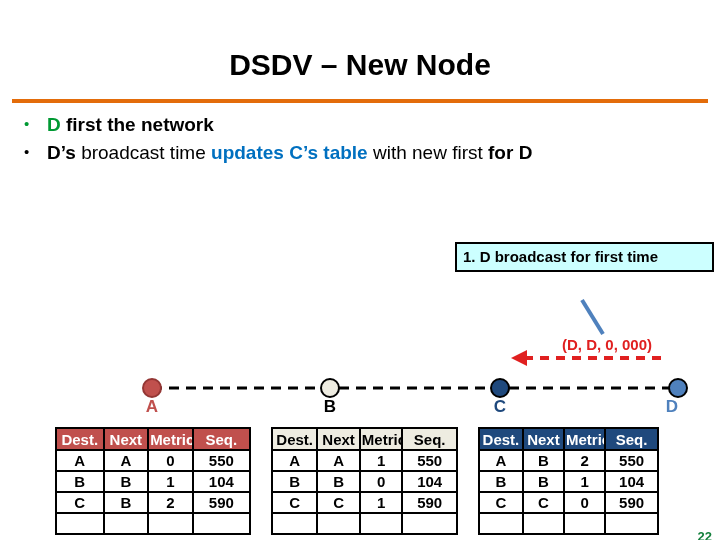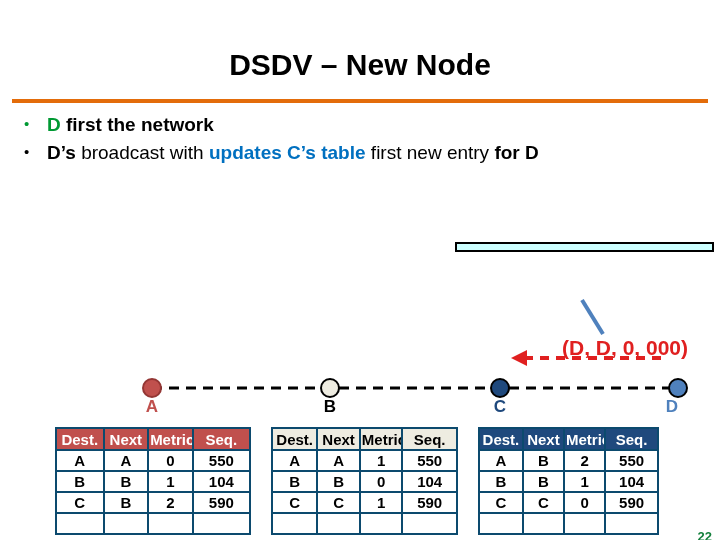--- a/index.html
+++ b/index.html
@@ -22,59 +22,60 @@
   .green { color:#009933; font-weight:bold; }
   .blue { color:#0070c0; font-weight:bold;text-align:center; }
 
   .callout {
     position:absolute; left:455px; top:242px; width:259px; box-sizing:border-box;
     background:#ccffff; border:2px solid #000; padding:3px 6px;
     font-size:15px; font-weight:bold; line-height:20px; color:#000;
   }
 
   .annotation {
-    position:absolute; left:562px; top:336px; font-size:21px; font-weight:bold;
+    position:absolute; left:562px; top:336px; font-size:15px; font-weight:bold;
     color:#e02020; white-space:nowrap;
   }
 
   .overlay { position:absolute; left:0; top:0; width:720px; height:540px; }
 
   .node-label { position:absolute; top:397px; width:24px; text-align:center; font-size:17px; font-weight:bold; }
   .label-a { left:140px; color:#c0504d; }
   .label-b { left:318px; color:#000000; }
   .label-c { left:488px; color:#1f497d; }
   .label-d { left:660px; color:#4f81bd; }
 
   .rtable { position:absolute; top:427px; }
   .rtable-a { left:55px;  width:196px; }
   .rtable-b { left:271px; width:187px; }
   .rtable-c { left:478px; width:181px; }
   .rtable table { border-collapse:collapse; table-layout:fixed; width:100%; }
   .rtable th, .rtable td {
-    border:2px solid #0c4a6e; text-align:center; font-size:15px; font-weight:bold;
+    border:2px solid #000000; text-align:center; font-size:15px; font-weight:bold;
     padding:0 1px; overflow:hidden; font-family:"Liberation Sans", sans-serif;
   }
   .rtable th { height:20px; }
   .rtable td { height:19px; background:#ffffff; color:#000; }
 
   .pagenum { position:absolute; top:529px; right:8px; font-size:13px; font-weight:bold; color:#15803d; }
 </style>
 </head>
 <body>
 
 <div class="slide">
 
   <div class="title">DSDV – New Node</div>
   <div class="rule"></div>
 
   <div class="bullet bullet-1"><span class="dot dot-green">•</span><span class="green">D</span><span class="bold"> first the network</span></div>
 
-  <div class="bullet bullet-2"><span class="dot">•</span><span class="bold">D’s</span><span> broadcast with </span><span class="blue">updates C’s table</span><span> first new entry </span><span class="bold">for D</span></div>
+  <div class="bullet bullet-2"><span class="dot">•</span><span class="bold">D’s</span><span> broadcast time </span><span class="blue">updates C’s table</span><span> with new first </span><span class="bold">for D</span></div>
 
   <div class="callout">
+    <div>1. D broadcast for first time</div>
   </div>
 
   <svg class="overlay" viewBox="0 0 720 540">
     <line x1="582" y1="300" x2="603" y2="334" stroke-width="4" stroke="#4f81bd"></line>
 
     <line x1="524" y1="358" x2="666" y2="358" stroke-width="4" stroke-dasharray="9,7" stroke="#e02020"></line>
     <polygon points="511,358 527,350 527,366" fill="#e02020"></polygon>
 
     <line x1="152" y1="388" x2="678" y2="388" stroke-width="3" stroke-dasharray="10,7" stroke="#000000"></line>
 

